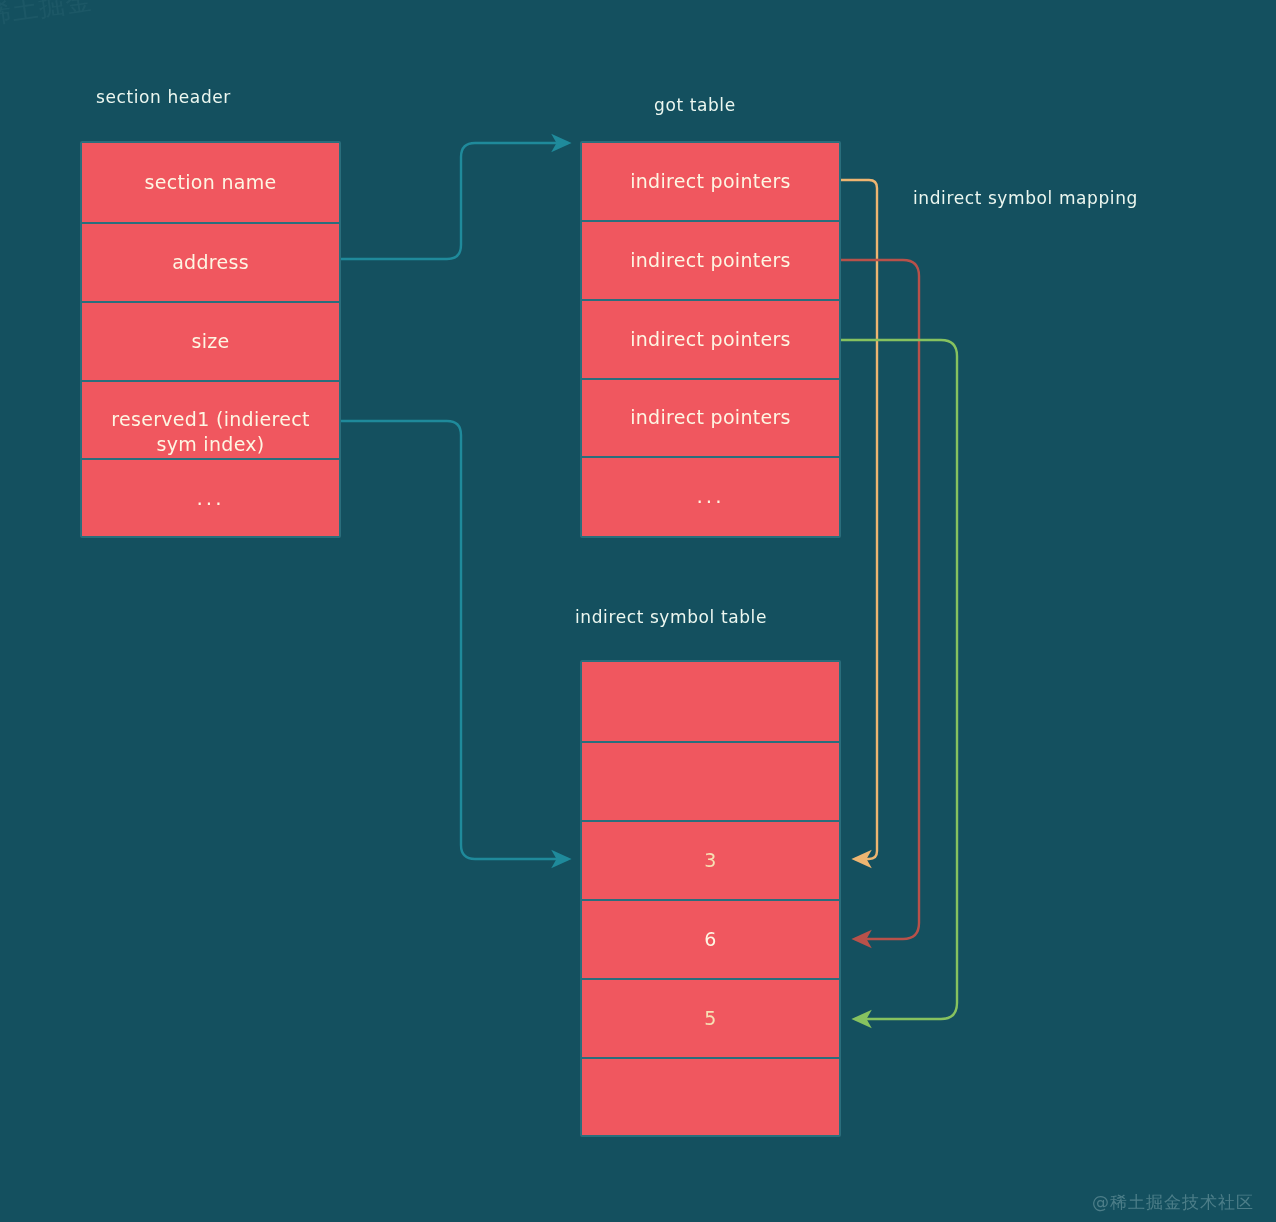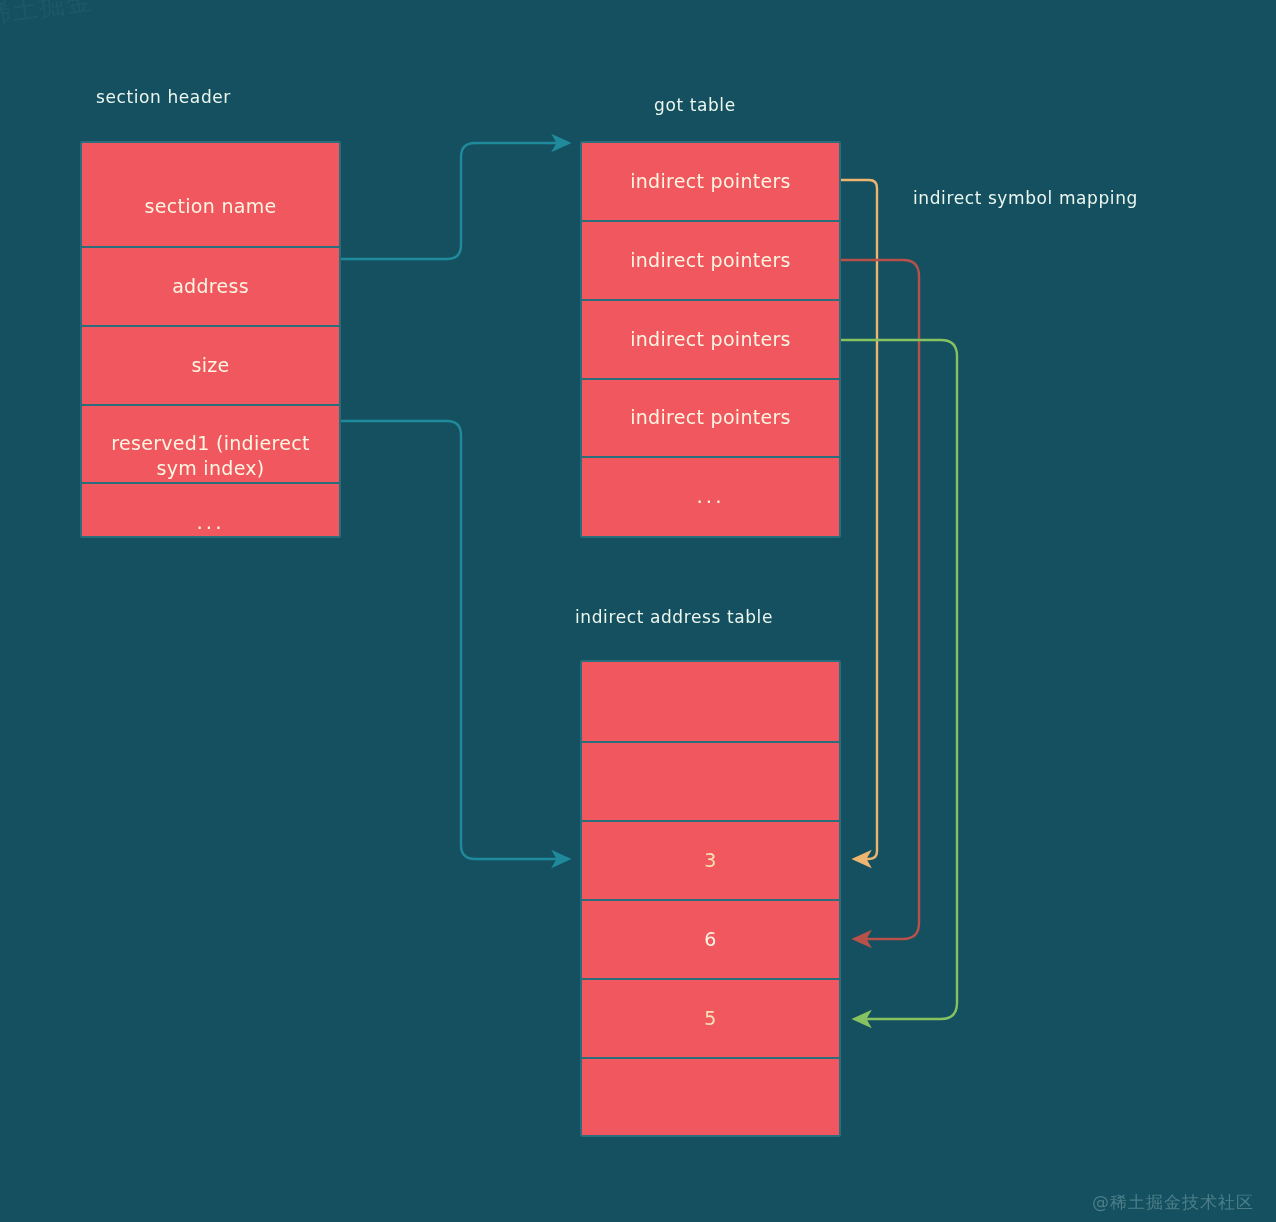--- a/index.html
+++ b/index.html
@@ -89,26 +89,26 @@
 <body>
 
 <div id="canvas">
 
   <div class="bg-watermark-tl">稀土掘金</div>
 
   <div class="title" style="left:96px; top:87px;">section header</div>
 
   <div class="title" style="left:654px; top:87px;margin-top:8px;">got table</div>
 
-  <div class="title" style="left:575px; top:607px;">indirect address table</div>
+  <div class="title" style="left:575px; top:607px;">indirect symbol table</div>
 
   <div class="title" style="left:913px; top:188px;">indirect symbol mapping</div>
 
   <div class="table" style="left:80px; top:141px; width:261px; height:397px;">
-    <div class="row" style="height:79px;margin-top:24px;">
+    <div class="row" style="height:79px;">
       <span>section name</span>
     </div>
     <div class="row" style="height:79px;">
       <span>address</span>
     </div>
     <div class="row" style="height:79px;">
       <span>size</span>
     </div>
     <div class="row tall" style="height:78px;align-items:flex-end;">
       <span>reserved1 (indierect sym index)</span>

